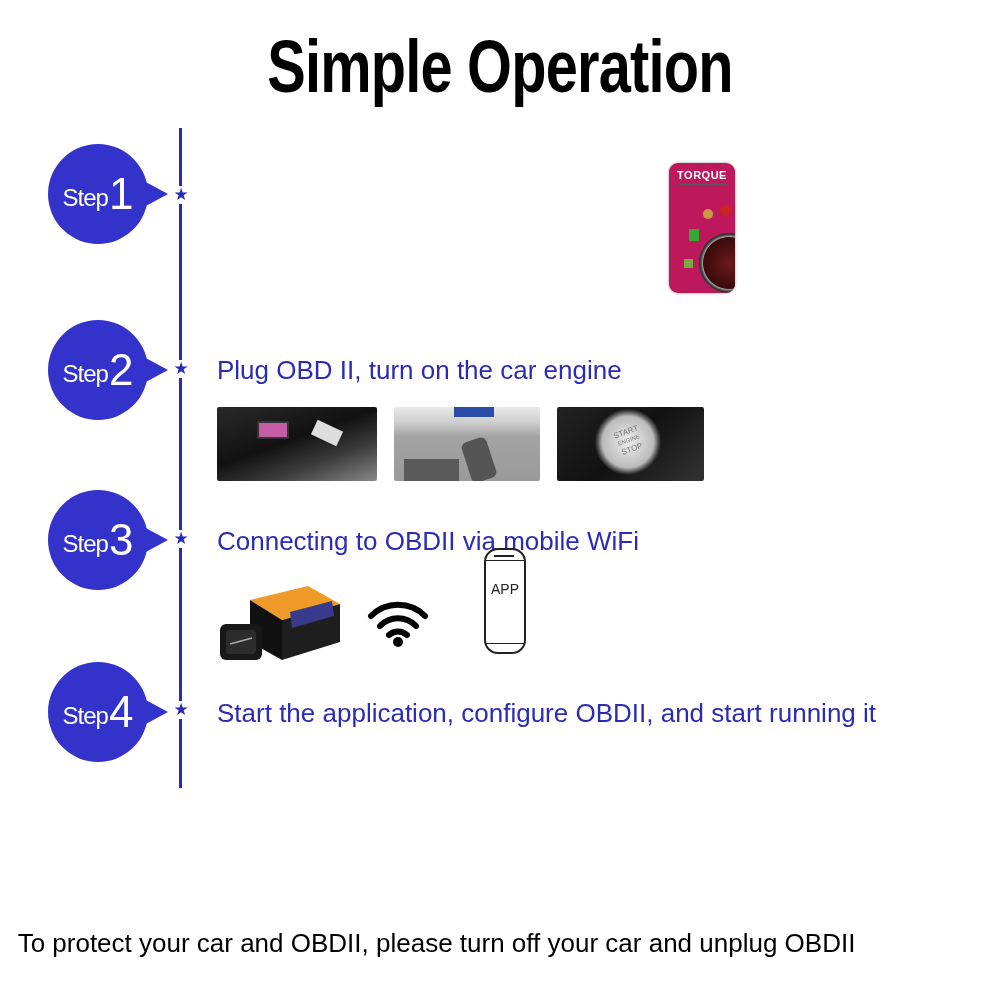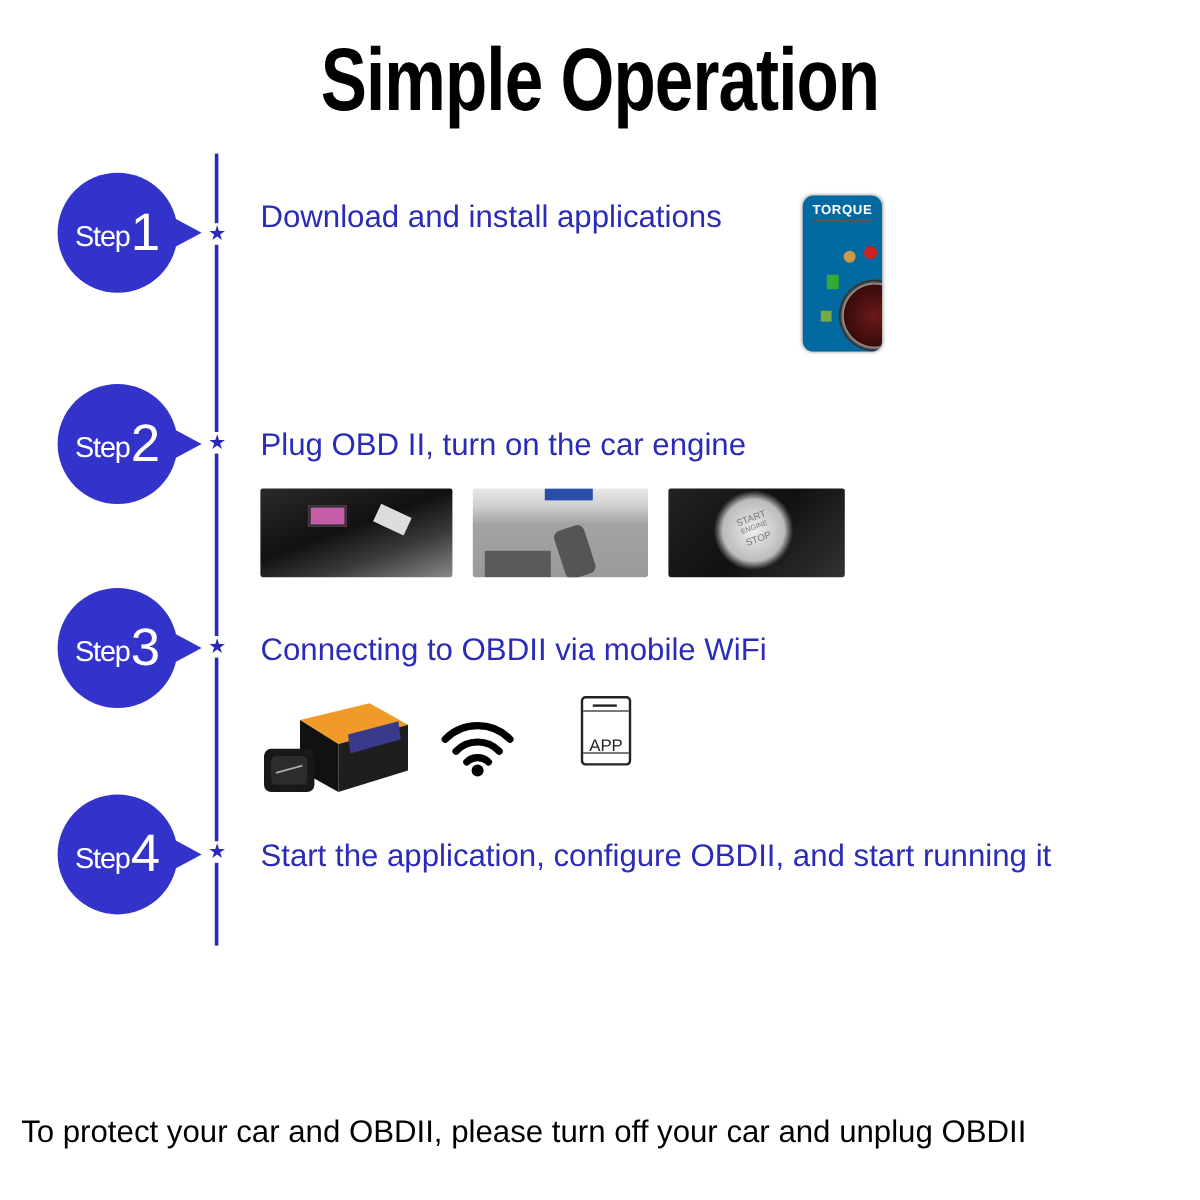--- a/index.html
+++ b/index.html
@@ -7,40 +7,39 @@
   .title { position:absolute; left:0; top:22px; width:1000px; text-align:center; font-family:"Liberation Sans", sans-serif; font-weight:bold; font-size:74px; color:#000; letter-spacing:-1px; transform:scaleX(0.78); transform-origin:center; line-height:90px; }
   .vline { position:absolute; left:179px; width:3px; background:#2a2ab8; }
   .star { position:absolute; left:172px; width:18px; height:18px; color:#2a2ab8; font-size:17px; line-height:18px; text-align:center; background:#fff; }
   .bubble { position:absolute; width:100px; height:100px; border-radius:50%; background:#3333cc; }
   .bubble .tail { position:absolute; right:-20px; top:36px; width:0; height:0; border-top:14px solid transparent; border-bottom:14px solid transparent; border-left:26px solid #3333cc; }
   .bubble .lbl { position:absolute; left:0; top:0; width:100px; height:100px; display:flex; align-items:center; justify-content:center; color:#fff; }
   .bubble .lbl .s { font-size:24px; letter-spacing:-1px; margin-top:8px;text-align:center; }
   .bubble .lbl .n { font-size:44px; font-weight:normal; margin-left:1px; }
   .stext { position:absolute; left:217px; color:#2b2bb7; font-size:26px; line-height:34px; }
   .photo { position:absolute; height:74px; border-radius:2px; overflow:hidden; }
-  .phone-torque { position:absolute; left:669px; top:163px; width:66px; height:130px; border-radius:9px; background:#0369a1; box-shadow:0 0 3px #999; overflow:hidden; }
+  .phone-torque { position:absolute; left:669px; top:163px; width:66px; height:130px; border-radius:9px; background:#be185d; box-shadow:0 0 3px #999; overflow:hidden; }
   .footer { position:absolute; left:0; top:928px; width:873px; text-align:center; font-size:26px; color:#000; }
 </style>
 </head>
 <body>
 
 <div class="title">Simple Operation</div>
 
 <div class="vline" style="top:128px;height:660px;"></div>
 
 <div class="bubble" style="left:48px;top:144px;">
   <div class="tail"></div>
   <div class="lbl">
       <span class="s">Step</span>
       <span class="n">1</span>
     </div>
 </div>
 <div class="star" style="top:186px;">★</div>
 <div class="stext" style="top:163px;">
-  <div>Download and install applications</div>
 </div>
 <div class="phone-torque">
   <div style="color:#fff;font-size:11px;font-weight:bold;text-align:center;margin-top:6px;letter-spacing:0.5px;">TORQUE</div>
   <div style="height:2px;margin:2px 8px;background:#555;"></div>
   <div style="position:absolute;left:34px;top:46px;width:10px;height:10px;border-radius:50%;background:#c94;"></div>
   <div style="position:absolute;left:51px;top:42px;width:11px;height:11px;border-radius:50%;background:#c22;"></div>
   <div style="position:absolute;left:20px;top:66px;width:10px;height:12px;background:#3a3;"></div>
   <div style="position:absolute;left:15px;top:96px;width:9px;height:9px;background:#7a4;"></div>
   <div style="position:absolute;left:30px;top:70px;width:60px;height:60px;border-radius:50%;background:radial-gradient(circle,#6a1a1a 0%,#3a0a0a 60%,#999 62%,#333 68%);"></div>
 </div>
@@ -93,21 +92,21 @@
   </svg>
 </div>
 <div style="position:absolute;left:367px;top:598px;width:62px;height:50px;">
   <svg width="62" height="50" viewBox="0 0 62 50">
     <path d="M4 18 A38 38 0 0 1 58 18" stroke="#000" stroke-width="6" fill="none" stroke-linecap="round"></path>
     <path d="M13 28 A25 25 0 0 1 49 28" stroke="#000" stroke-width="6" fill="none" stroke-linecap="round"></path>
     <path d="M22 37 A13 13 0 0 1 40 37" stroke="#000" stroke-width="6" fill="none" stroke-linecap="round"></path>
     <circle cx="31" cy="44" r="5" fill="#000"></circle>
   </svg>
 </div>
-<div style="position:absolute;left:484px;top:580px;width:42px;height:58px;border:2px solid #222;border-radius:4px;box-sizing:border-box;">
+<div style="position:absolute;left:484px;top:548px;width:42px;height:106px;border:2px solid #222;border-radius:14px;box-sizing:border-box;">
   <div style="position:absolute;left:8px;top:5px;width:20px;height:2px;background:#222;"></div>
   <div style="position:absolute;left:0;right:0;top:10px;height:1px;background:#222;"></div>
   <div style="position:absolute;left:0;right:0;bottom:8px;height:1px;background:#222;"></div>
   <div style="position:absolute;left:0;right:0;top:31px;text-align:center;font-size:14px;color:#222;">APP</div>
 </div>
 
 <div class="bubble" style="left:48px;top:662px;">
   <div class="tail"></div>
   <div class="lbl">
       <span class="s">Step</span>

